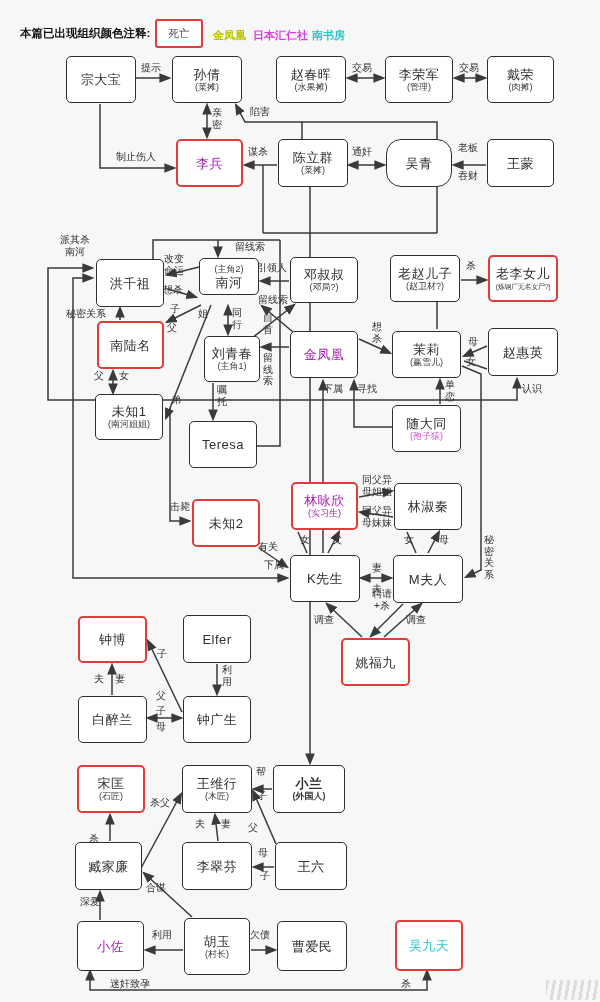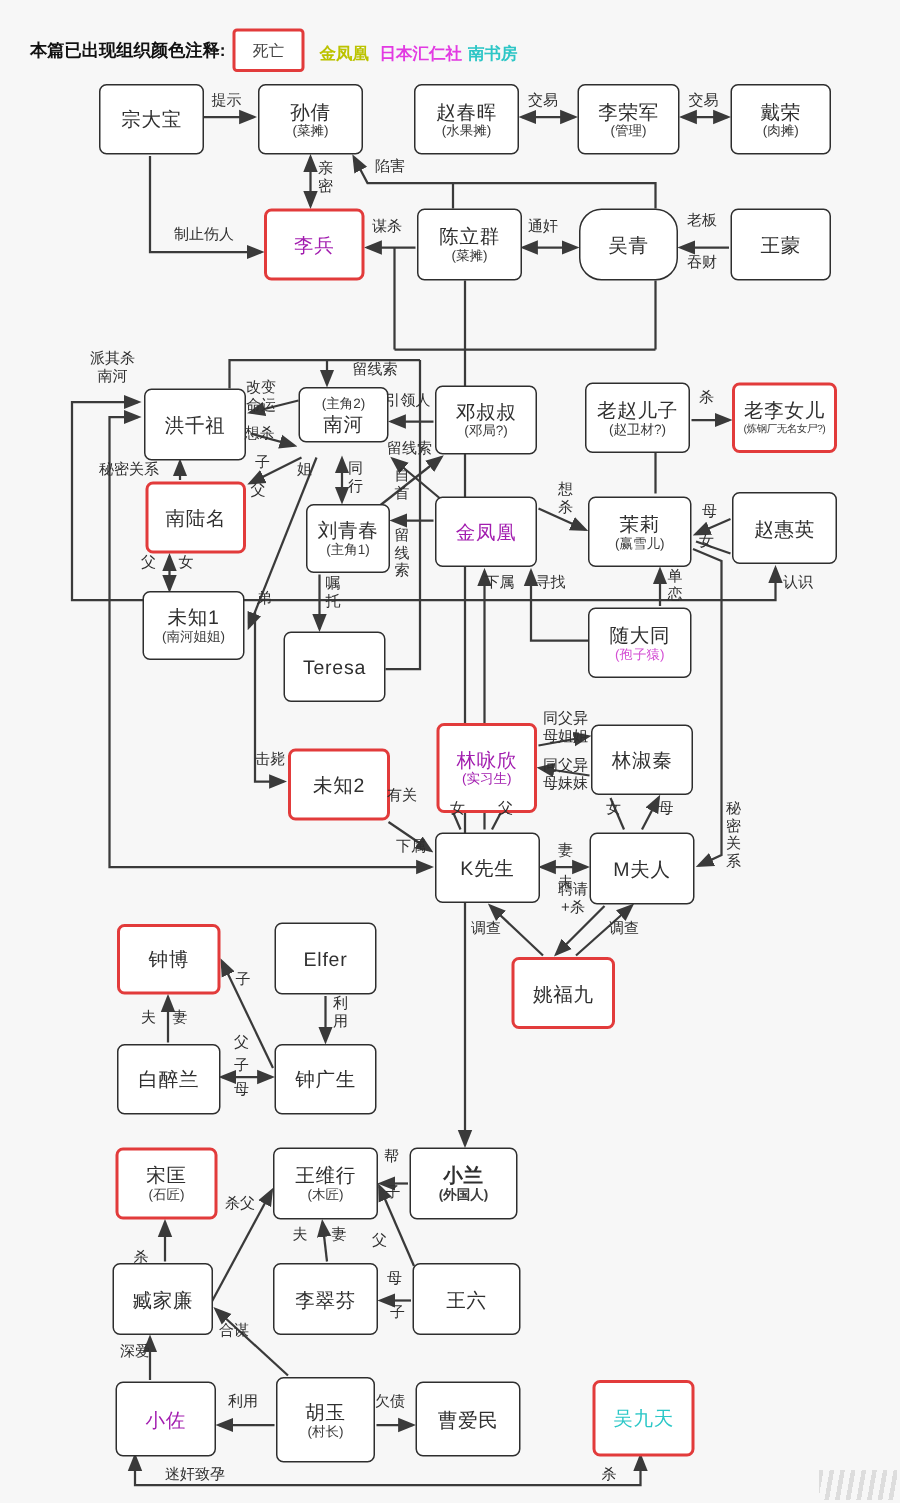--- a/index.html
+++ b/index.html
@@ -190,21 +190,21 @@
       <div class="node" style="left: 189px; top: 421px; width: 68px; height: 47px;">
         <div class="nm">Teresa</div>
       </div>
       <div class="node" style="left: 392px; top: 405px; width: 69px; height: 47px;">
         <div class="nm">随大同</div>
         <div class="sub magenta">(孢子猿)</div>
       </div>
       <div class="node dead" style="left: 192px; top: 499px; width: 68px; height: 48px;">
         <div class="nm">未知2</div>
       </div>
-      <div class="node dead" style="left: 291px; top: 482px; width: 67px; height: 60px;">
+      <div class="node dead" style="left: 291px; top: 482px; width: 67px; height: 48px;">
         <div class="nm yellow">林咏欣</div>
         <div class="sub yellow">(实习生)</div>
       </div>
       <div class="node" style="left: 394px; top: 483px; width: 68px; height: 47px;">
         <div class="nm">林淑秦</div>
       </div>
       <div class="node" style="left: 290px; top: 555px; width: 70px; height: 47px;">
         <div class="nm">K先生</div>
       </div>
       <div class="node" style="left: 393px; top: 555px; width: 70px; height: 48px;">
@@ -302,21 +302,21 @@
       <span class="elabel" style="left: 170px; top: 501px;">击毙</span>
       <span class="elabel" style="left: 359px; top: 474px; width: 36px;">同父异
 母姐姐</span>
       <span class="elabel" style="left: 359px; top: 505px; width: 36px;">同父异
 母妹妹</span>
       <span class="elabel" style="left: 300px; top: 534px;">女</span>
       <span class="elabel" style="left: 332px; top: 534px;">父</span>
       <span class="elabel" style="left: 404px; top: 534px;">女</span>
       <span class="elabel" style="left: 439px; top: 534px;">母</span>
       <span class="elabel v" style="left: 483px; top: 534px;">秘密关系</span>
-      <span class="elabel" style="left: 258px; top: 525px;">有关</span>
+      <span class="elabel" style="left: 258px; top: 541px;">有关</span>
       <span class="elabel" style="left: 264px; top: 559px;">下属</span>
       <span class="elabel" style="left: 372px; top: 562px;">妻</span>
       <span class="elabel" style="left: 372px; top: 583px;">夫</span>
       <span class="elabel" style="left: 314px; top: 614px;">调查</span>
       <span class="elabel" style="left: 369px; top: 588px; width: 26px;">聘请
 +杀</span>
       <span class="elabel" style="left: 406px; top: 614px;">调查</span>
       <span class="elabel" style="left: 94px; top: 673px;">夫</span>
       <span class="elabel" style="left: 115px; top: 673px;">妻</span>
       <span class="elabel" style="left: 157px; top: 648px;">子</span>

